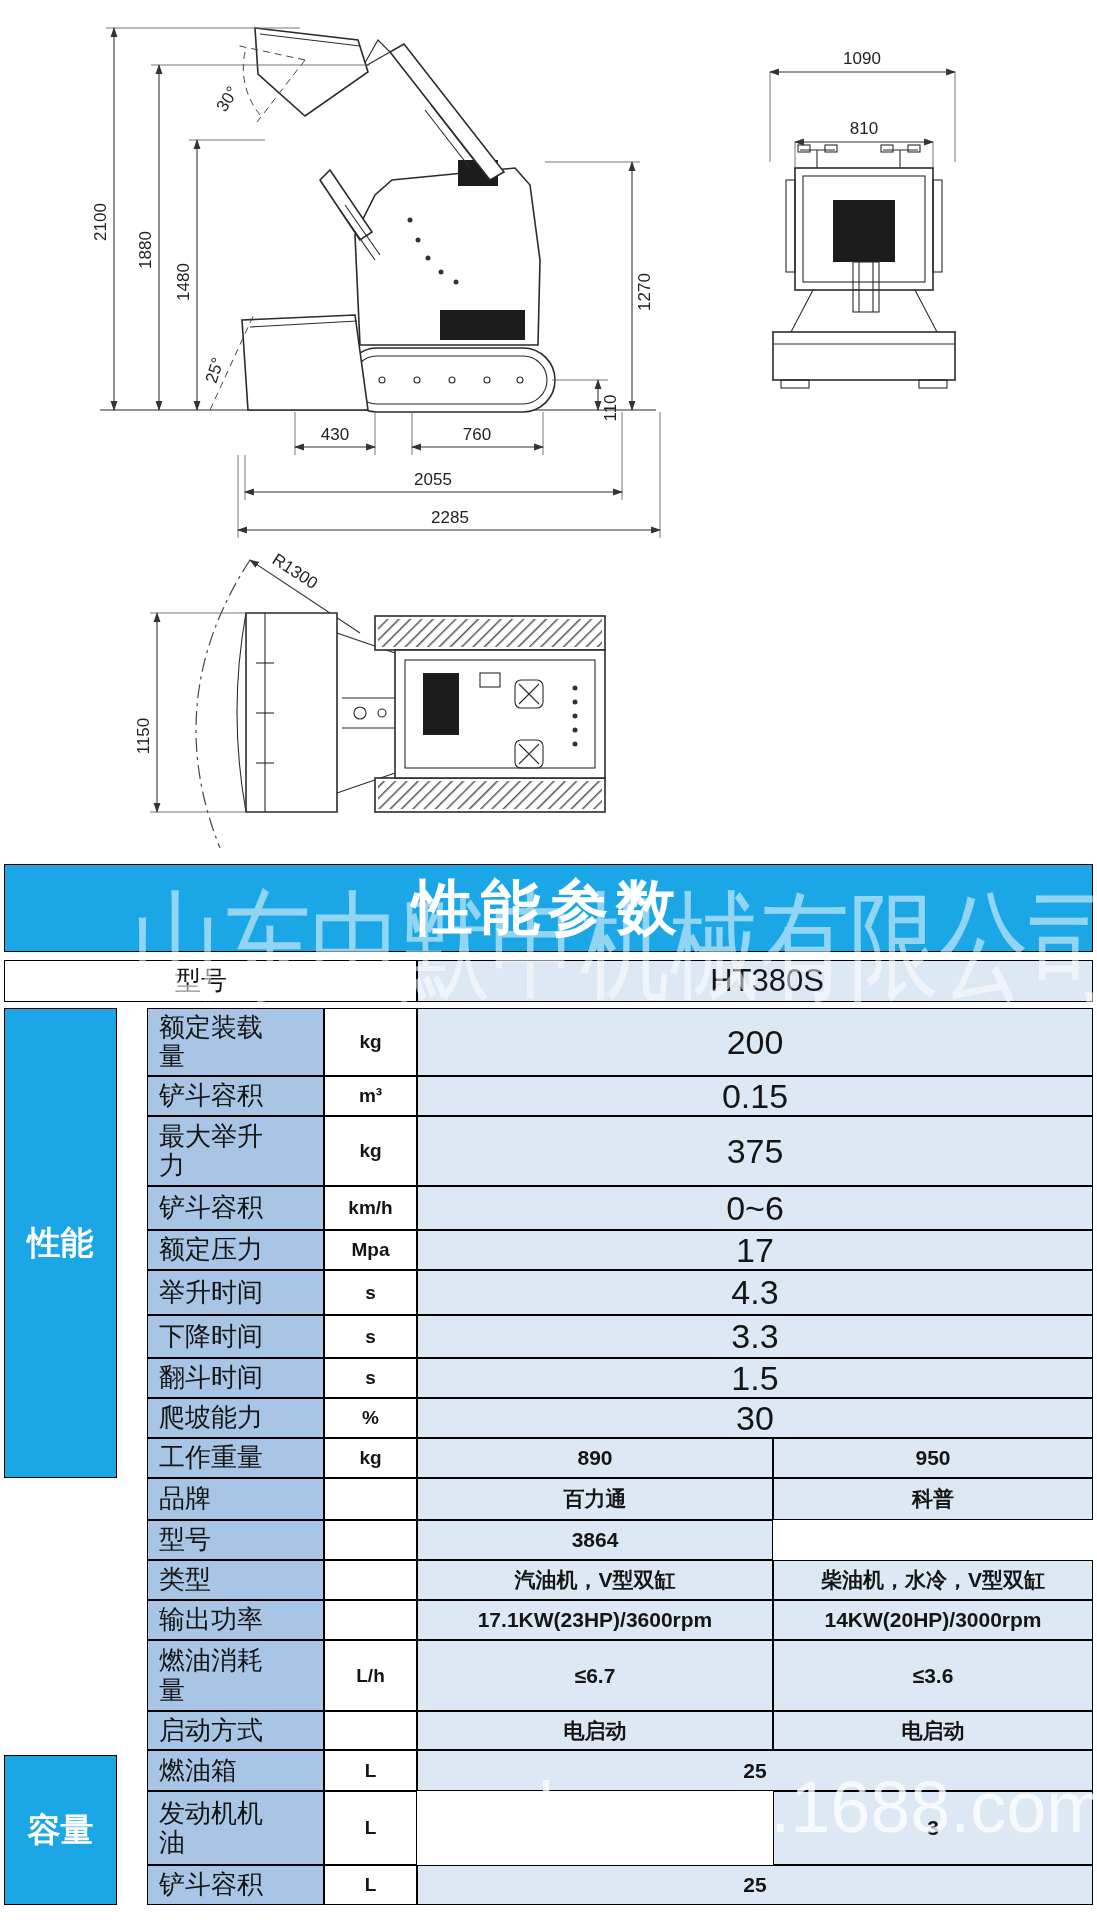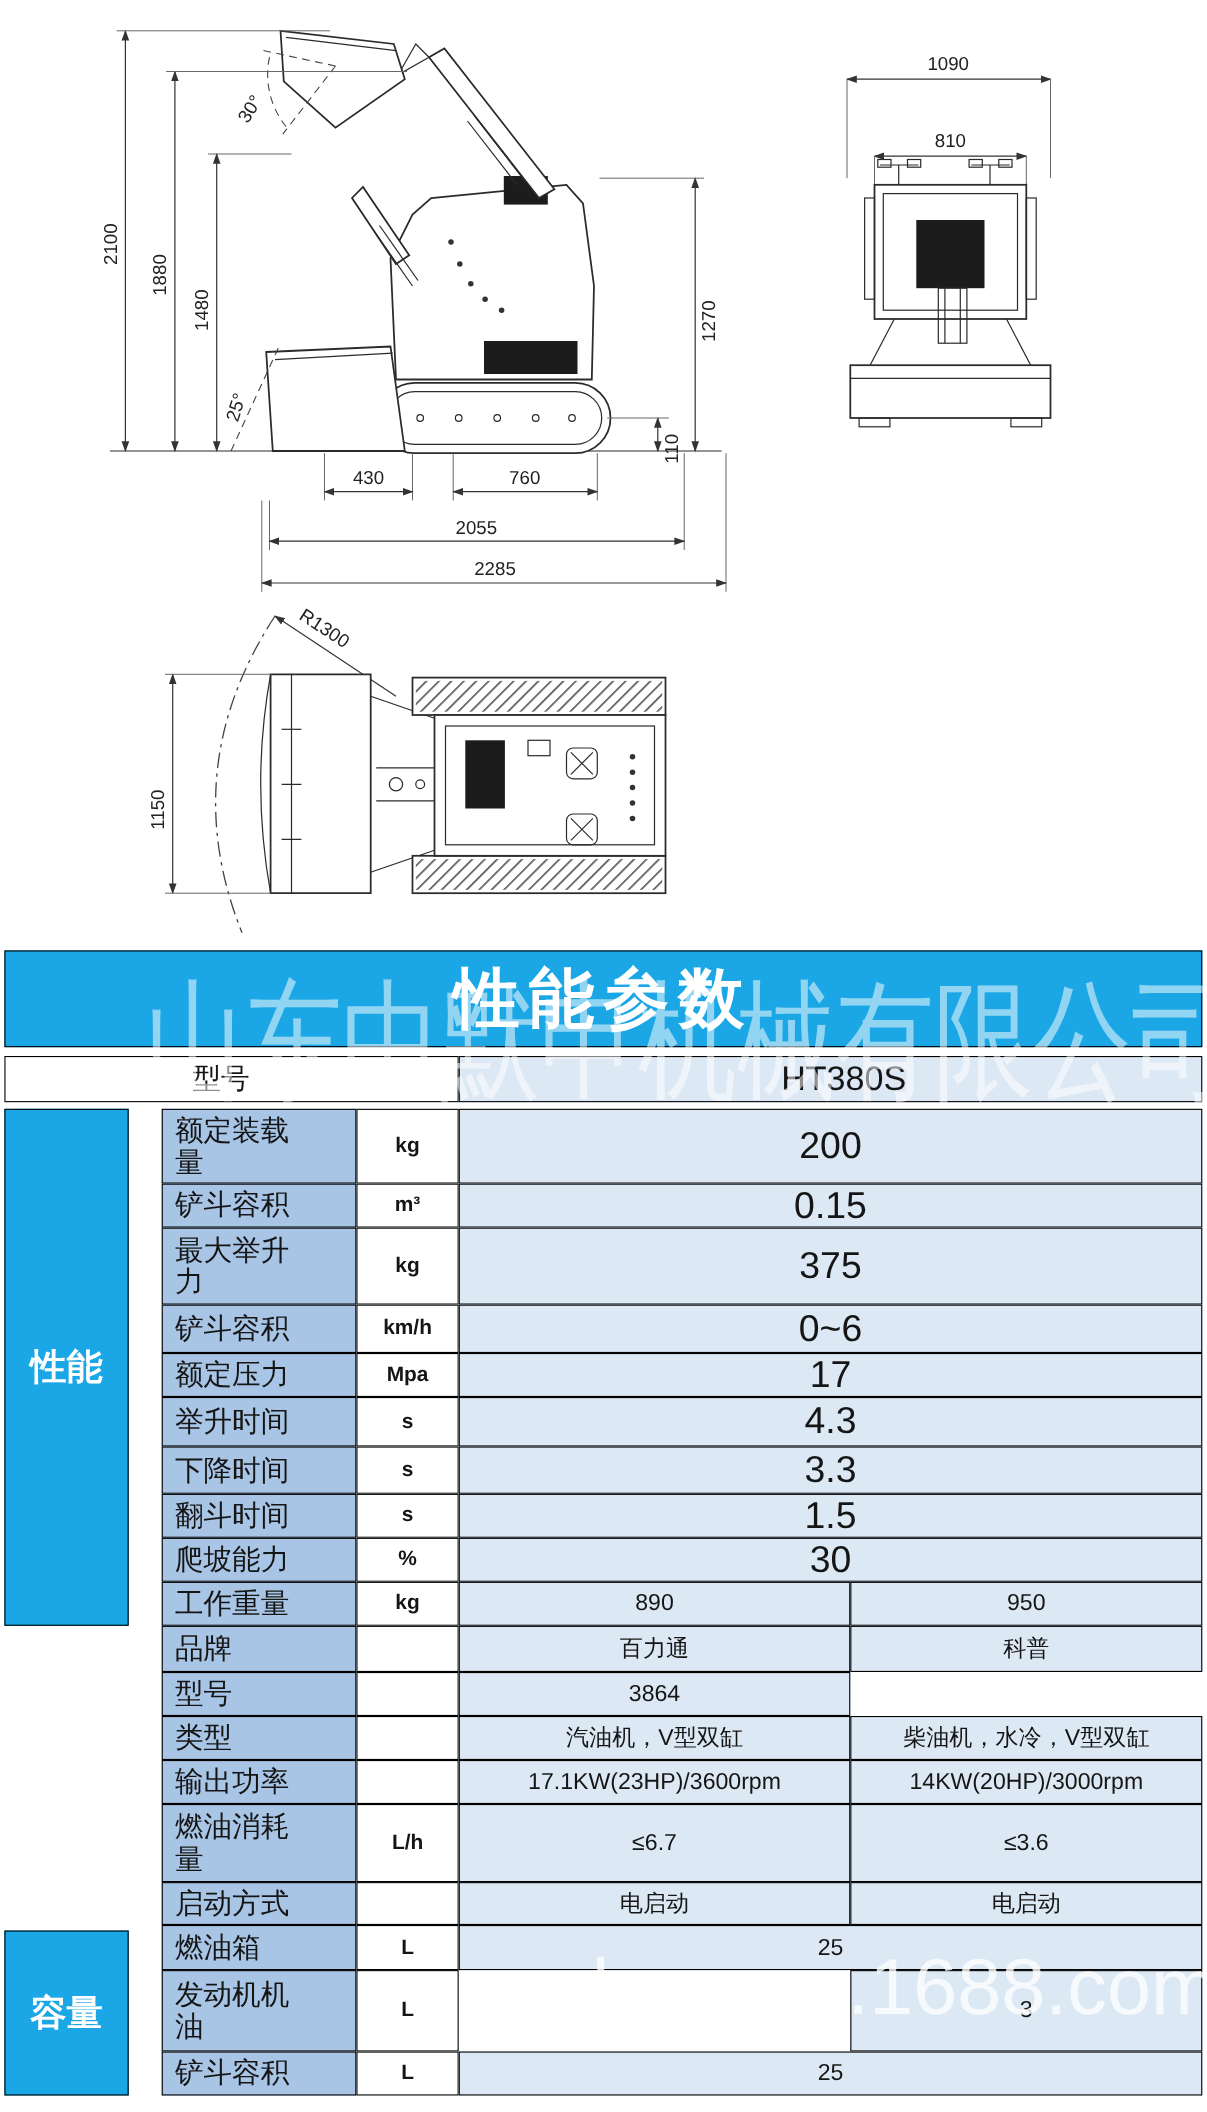--- a/index.html
+++ b/index.html
@@ -26,21 +26,21 @@
   .cell{border:1.5px solid #000;display:flex;align-items:center;justify-content:center;
         overflow:hidden;line-height:1.12;}
   .hdr{background:var(--blue,#1BA7E5);color:#fff;font-size:60px;font-weight:700;letter-spacing:8px;}
   .group{background:var(--blue,#1BA7E5);color:#fff;font-size:33px;font-weight:700;
          text-align:center;line-height:1.25;padding:0 13px;}
   .gap-top{margin-top:5px;}
   .lbl{background:var(--lblbg,#A8C5E6);justify-content:flex-start;padding-left:11px;
        font-size:26px;white-space:pre-line;}
   .unit{background:#fff;font-weight:700;font-size:19px;}
   .val{background:var(--valbg,#DCE8F4);font-size:34px;}
-  .sm{font-size:21px;font-weight:400;}
+  .sm{font-size:21px;font-weight:700;}
   .mlbl{background:#fff;font-size:26px;justify-content:flex-start;padding-left:170px;}
   .mval{background:var(--valbg,#DCE8F4);font-size:31px;padding-left:24px;}
 
   
   .wm-company{position:absolute;left:0;top:868px;width:1097px;text-align:center;
     font-size:118px;font-weight:400;color:rgba(255,255,255,0.52);white-space:nowrap;
     transform:scaleX(0.76);transform-origin:50% 50%;z-index:6;pointer-events:none;}
   .wm-site{position:absolute;left:478px;top:1766px;font-size:72px;
     color:rgba(255,255,255,0.78);white-space:nowrap;z-index:6;pointer-events:none;}
 </style>

